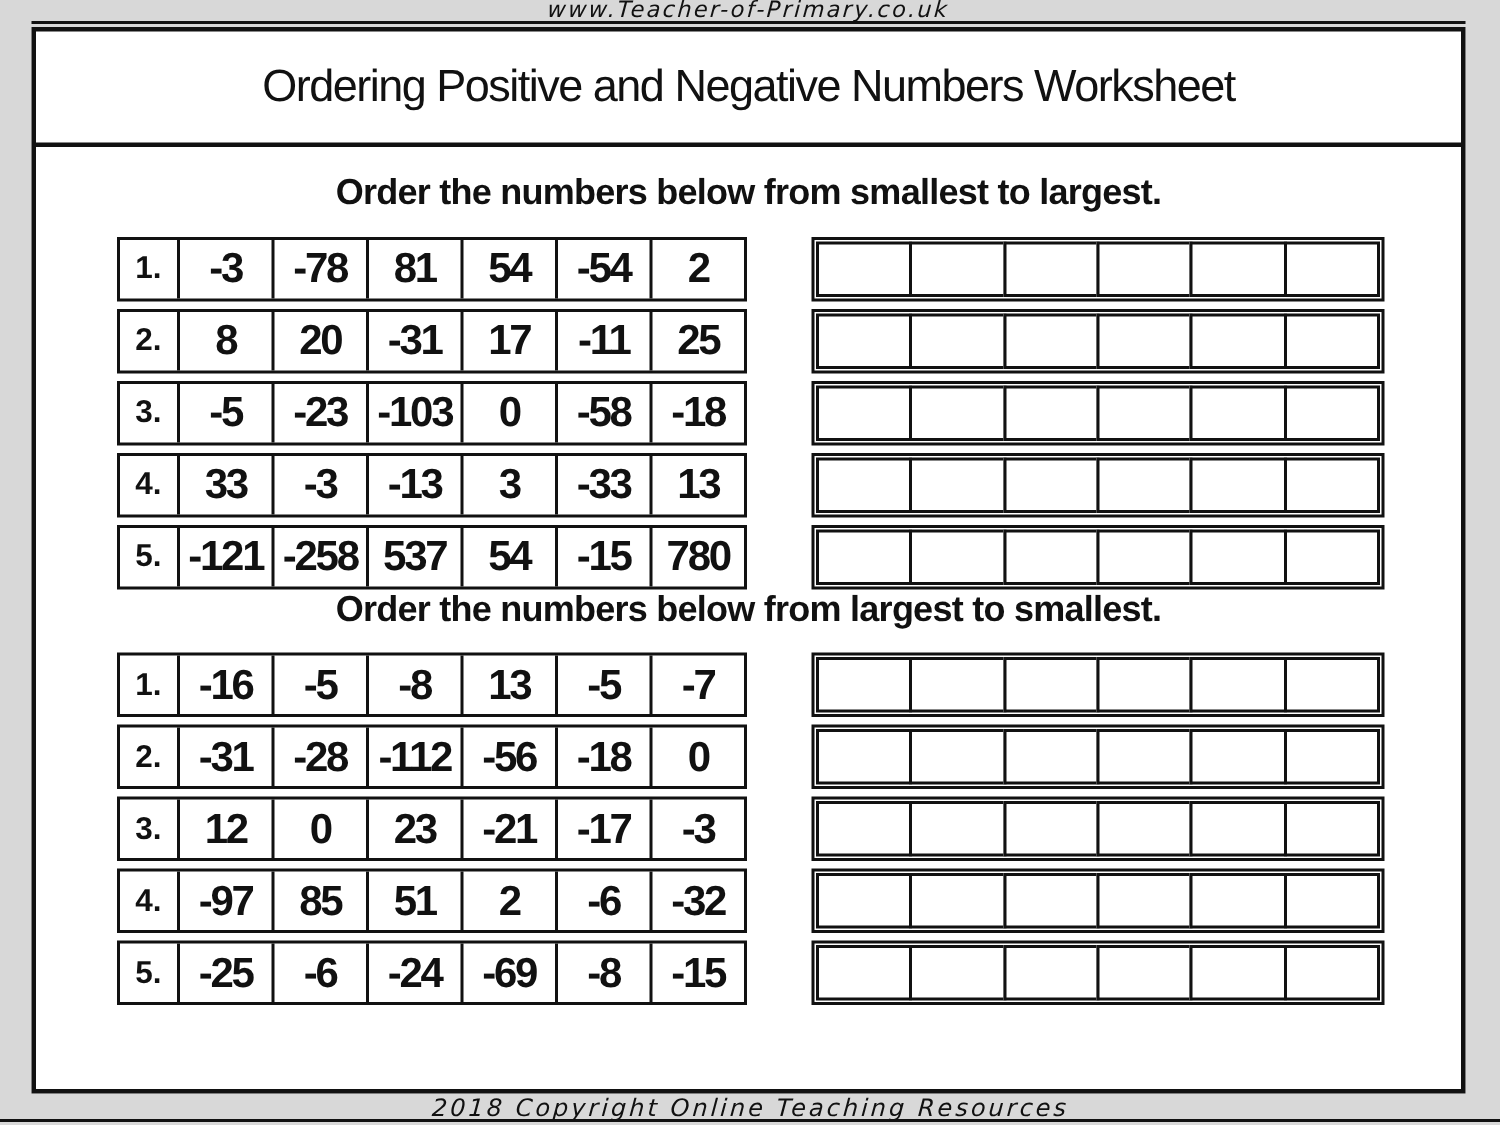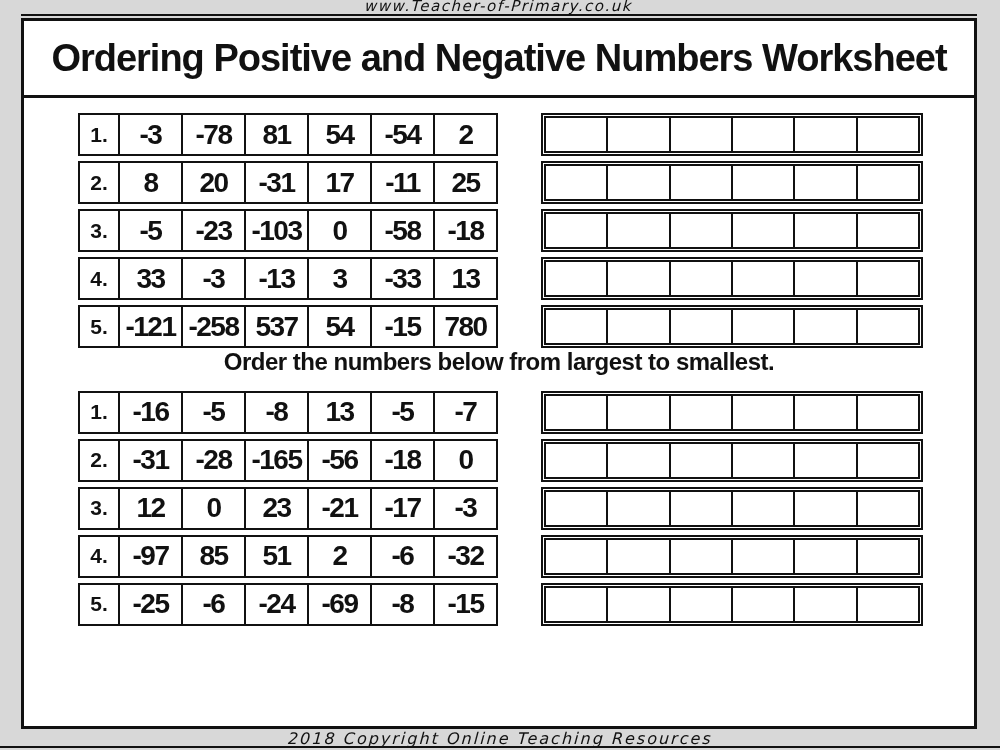--- a/index.html
+++ b/index.html
@@ -27,21 +27,21 @@
   
   .main-box {
     position:absolute; left:21px; top:18px; width:956px; height:711px;
     background:var(--paper); border:3px solid var(--ink);
   }
   .title-band {
     height:77px; border-bottom:3px solid var(--ink);
     display:flex; align-items:center; justify-content:center;
   }
   .title-band h1 {
-    margin:0; font-size:38px; font-weight:bold; letter-spacing:-1px;
+    margin:0; font-size:30px; font-weight:normal; letter-spacing:-1px;
     white-space:nowrap;
   }
   .instruction {
     text-align:center; font-size:24px; font-weight:bold; letter-spacing:-0.5px;
     margin:0; line-height:1.15;
   }
   .instruction.first  { margin-top:17px; }
   .instruction.second { }
 
   .rows-host { margin-top:15px; }
@@ -94,20 +94,21 @@
 
 <div class="header-strip">
   <span class="script-text">www.Teacher-of-Primary.co.uk</span>
 </div>
 
 <div class="main-box">
   <div class="title-band">
     <h1>Ordering Positive and Negative Numbers Worksheet</h1>
   </div>
 
+  <p class="instruction first">Order the numbers below from smallest to largest.</p>
   <div class="rows-host">
       <div class="q-line">
         <div class="num-table">
           <div class="cell label-cell">1.</div>
           <div class="cell num-cell">-3</div>
           <div class="cell num-cell">-78</div>
           <div class="cell num-cell">81</div>
           <div class="cell num-cell">54</div>
           <div class="cell num-cell">-54</div>
           <div class="cell num-cell">2</div>
@@ -218,21 +219,21 @@
           <div class="ans-cell"></div>
           <div class="ans-cell"></div>
           <div class="ans-cell"></div>
         </div>
       </div>
       <div class="q-line">
         <div class="num-table">
           <div class="cell label-cell">2.</div>
           <div class="cell num-cell">-31</div>
           <div class="cell num-cell">-28</div>
-          <div class="cell num-cell">-165</div>
+          <div class="cell num-cell">-112</div>
           <div class="cell num-cell">-56</div>
           <div class="cell num-cell">-18</div>
           <div class="cell num-cell">0</div>
         </div>
         <div class="ans-table">
           <div class="ans-cell"></div>
           <div class="ans-cell"></div>
           <div class="ans-cell"></div>
           <div class="ans-cell"></div>
           <div class="ans-cell"></div>

